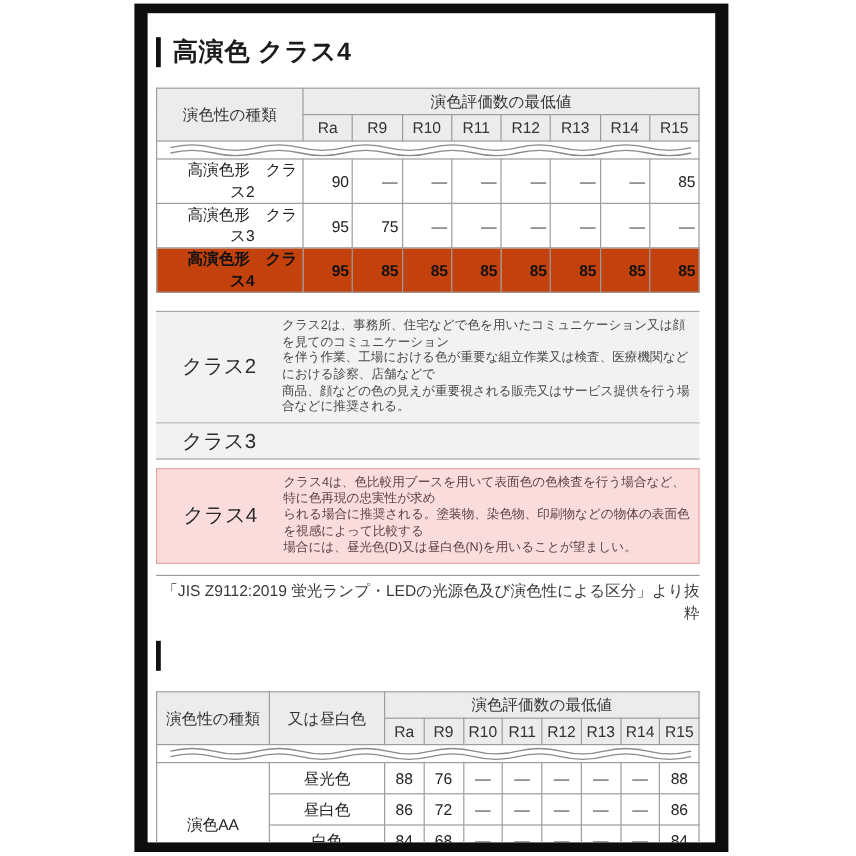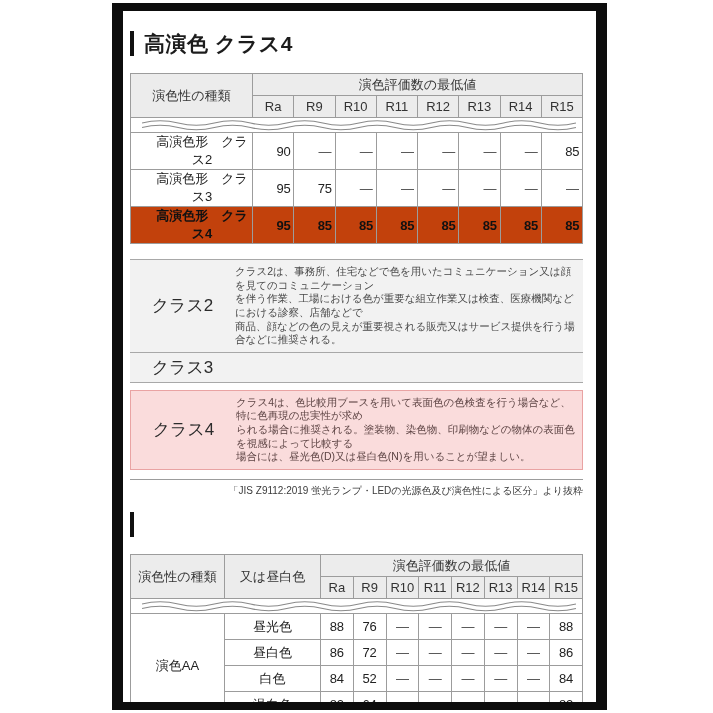--- a/index.html
+++ b/index.html
@@ -99,21 +99,21 @@
   .desc-row.hl {
     background: #fadcdc;
     border: 1px solid #e9a3a3;
     margin-top: 7px;
   }
   .desc-row.hl .dtext { color: #5c4343; }
 
   .rule { border-top: 1px solid #9c9c9c; margin-top: 9px; }
   .citation {
     text-align: right;
-    font-size: 10px;
+    font-size: 13px;
     color: #3a3a3a;
     margin-top: 4px;
   }
   .sec2 { margin-top: 14px; }
   .sec2 .title { margin-bottom: 7px; }
 </style>
 </head>
 <body>
 
 <div class="frame">
@@ -260,21 +260,21 @@
               <td class="dash">—</td>
               <td class="dash">—</td>
               <td class="dash">—</td>
               <td class="dash">—</td>
               <td class="dash">—</td>
               <td>86</td>
             </tr>
             <tr class="data">
               <td>白色</td>
               <td>84</td>
-              <td>52</td>
+              <td>68</td>
               <td class="dash">—</td>
               <td class="dash">—</td>
               <td class="dash">—</td>
               <td class="dash">—</td>
               <td class="dash">—</td>
               <td>84</td>
             </tr>
             <tr class="data">
               <td>温白色</td>
               <td>82</td>

